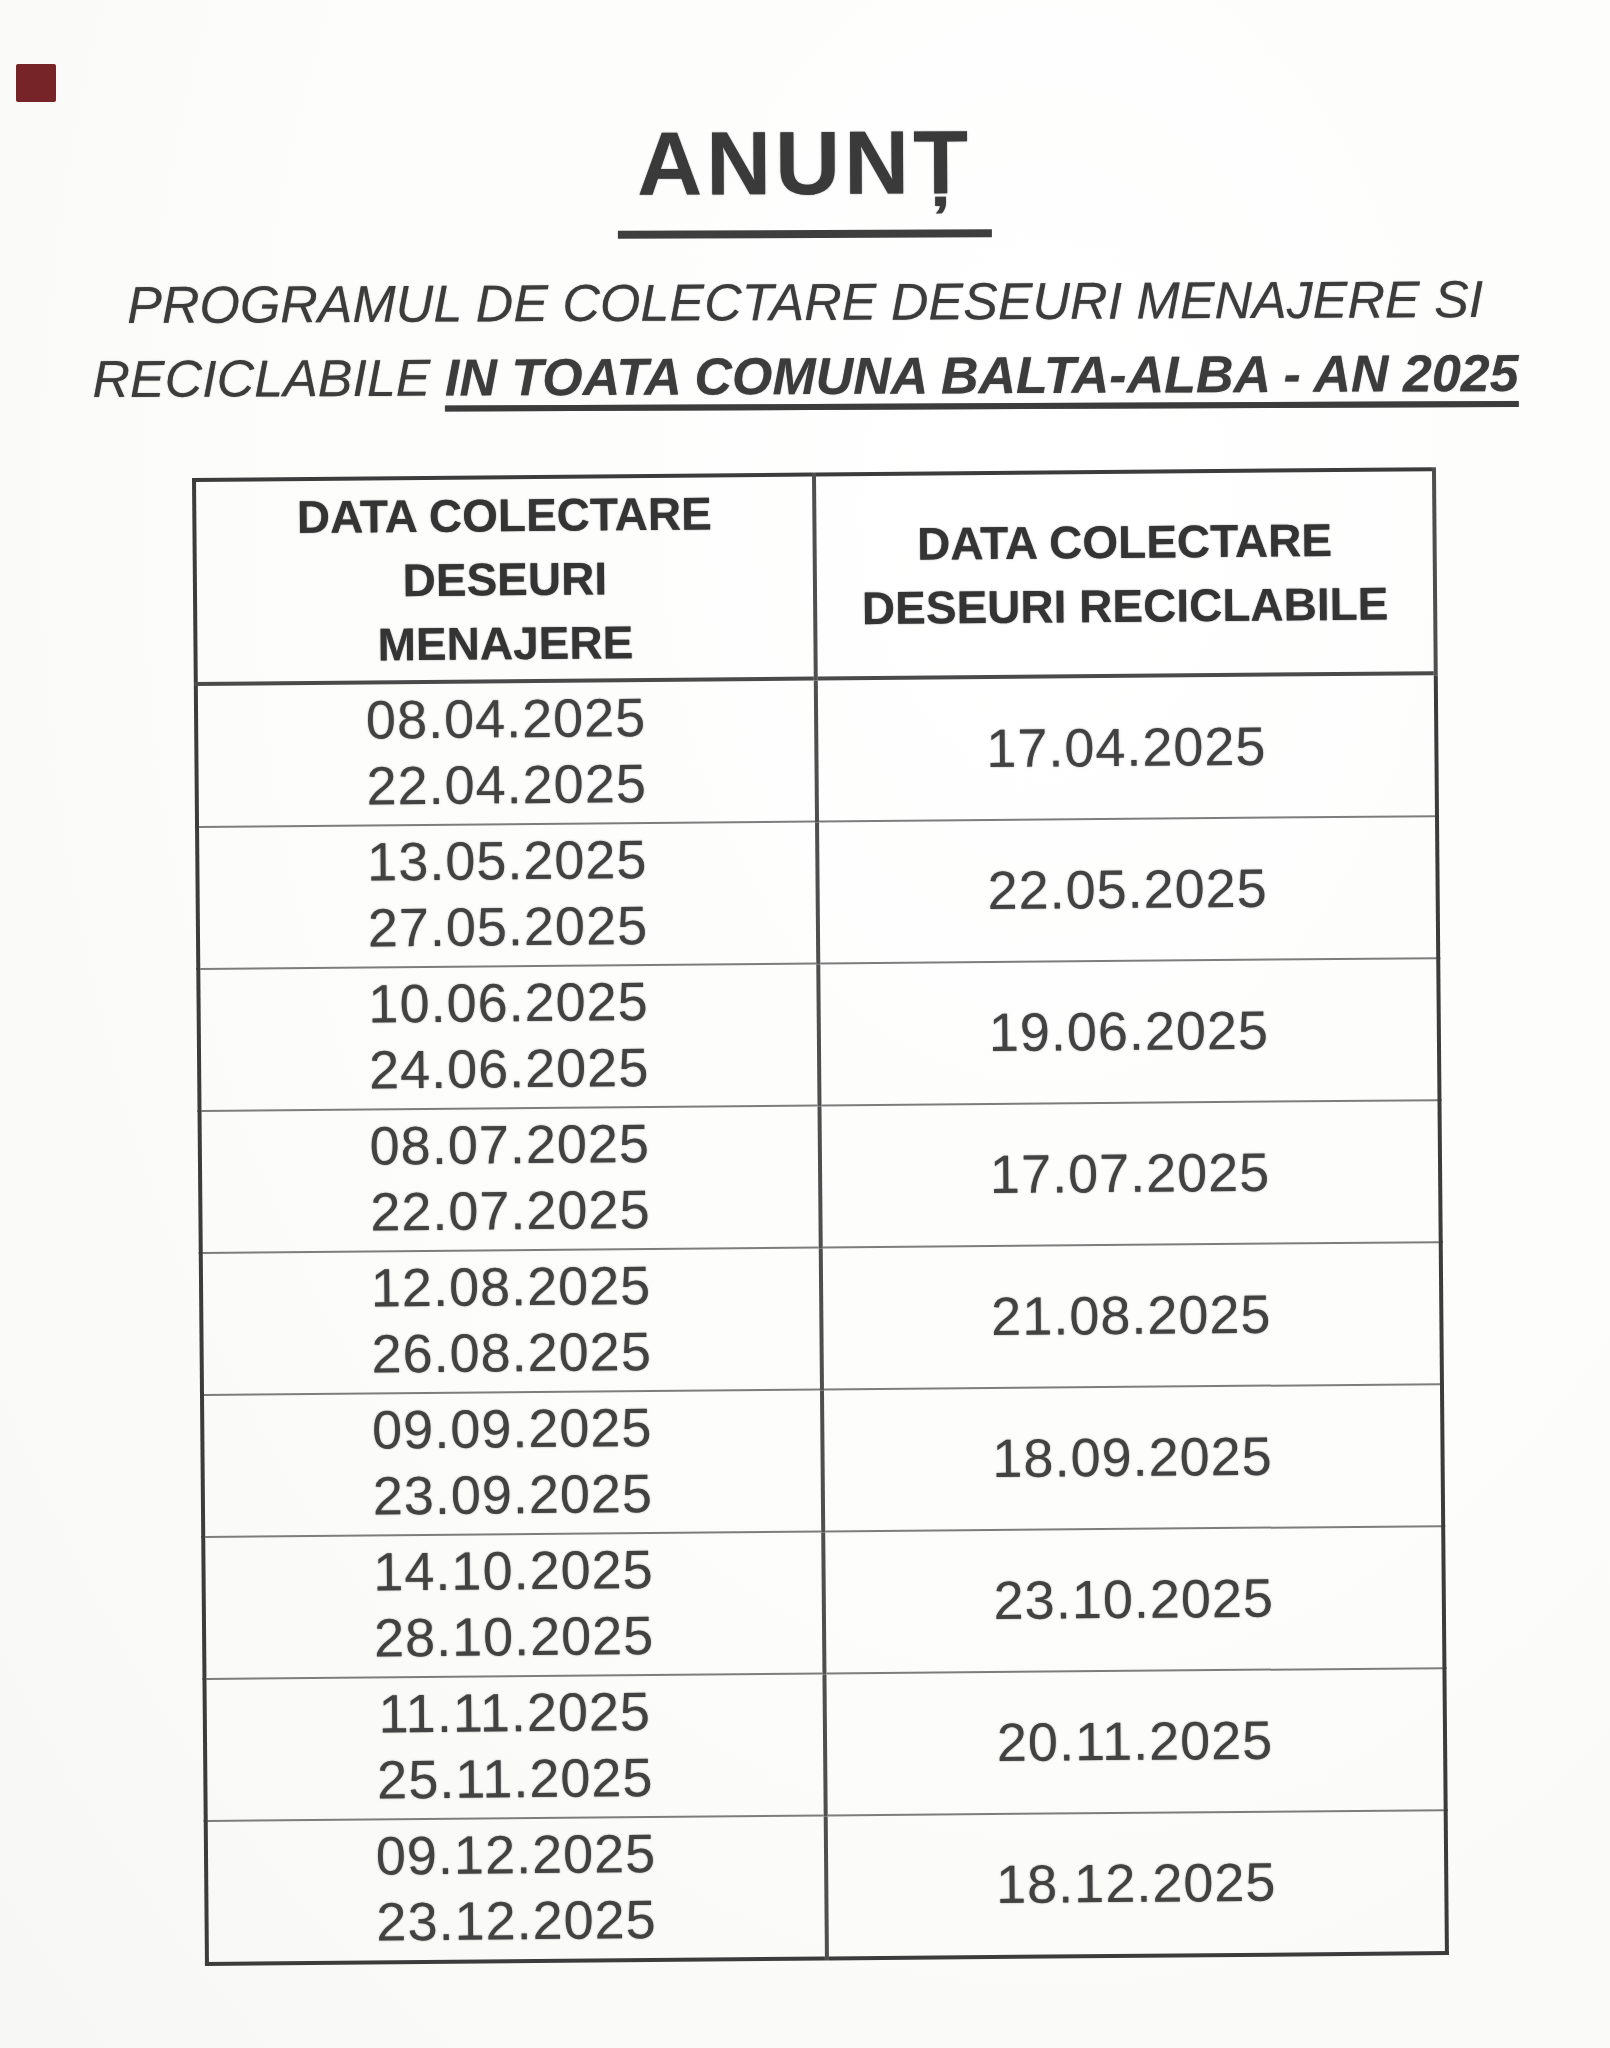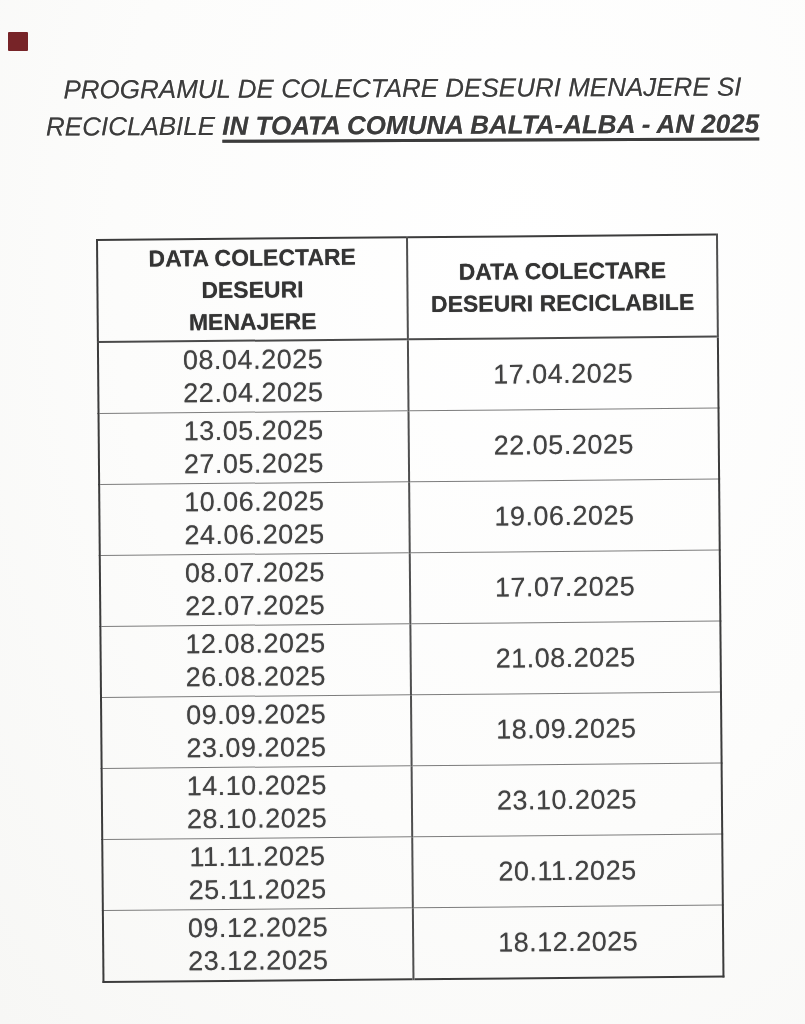--- a/index.html
+++ b/index.html
@@ -101,20 +101,21 @@
   }
 </style>
 </head>
 <body>
 
 <div class="page">
 
   <div class="corner-mark"></div>
 
   <div class="doc-header">
+    <h1 class="doc-title">ANUNȚ</h1>
     <p class="doc-subtitle">
       <span>PROGRAMUL DE COLECTARE DESEURI MENAJERE SI</span><br>
       <span>RECICLABILE </span><span class="emph">IN TOATA COMUNA BALTA-ALBA - AN 2025</span>
     </p>
   </div>
 
   <div class="table-wrap">
     <table class="schedule">
       <thead>
         <tr>

